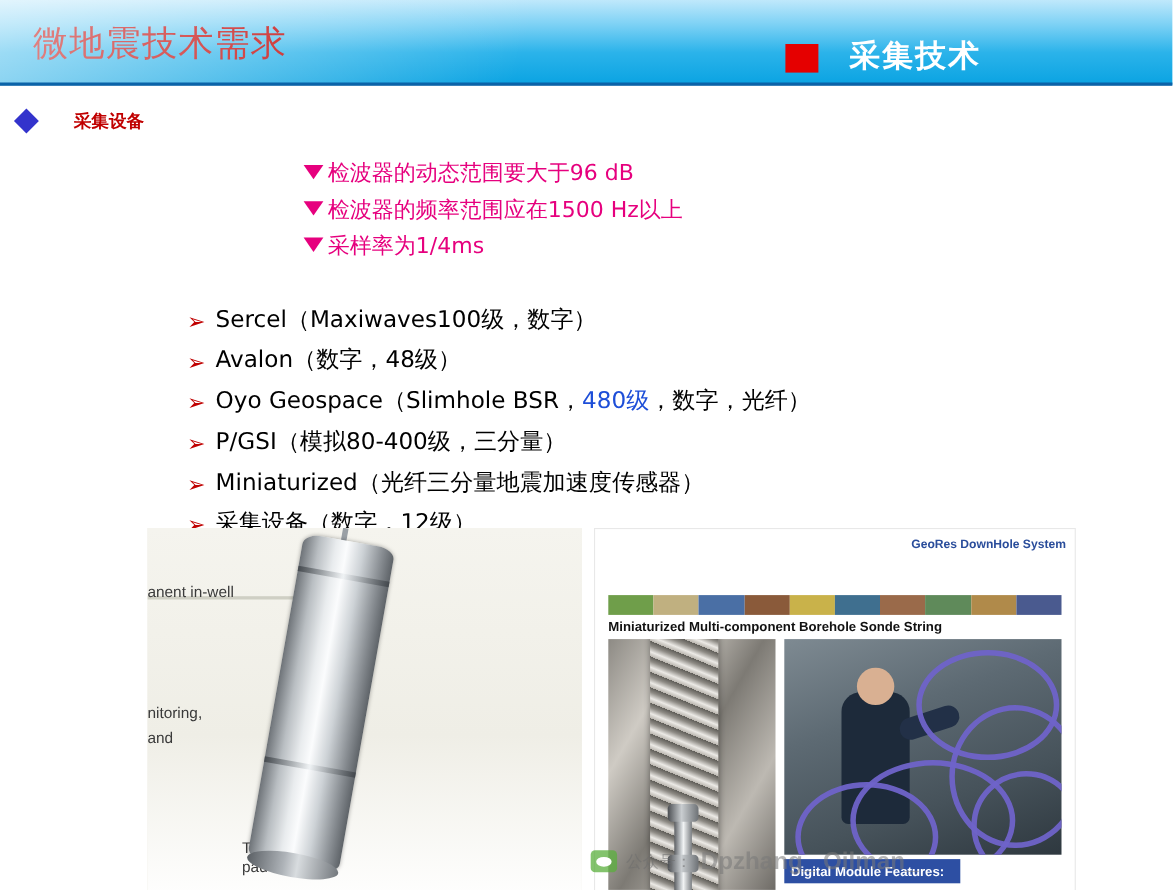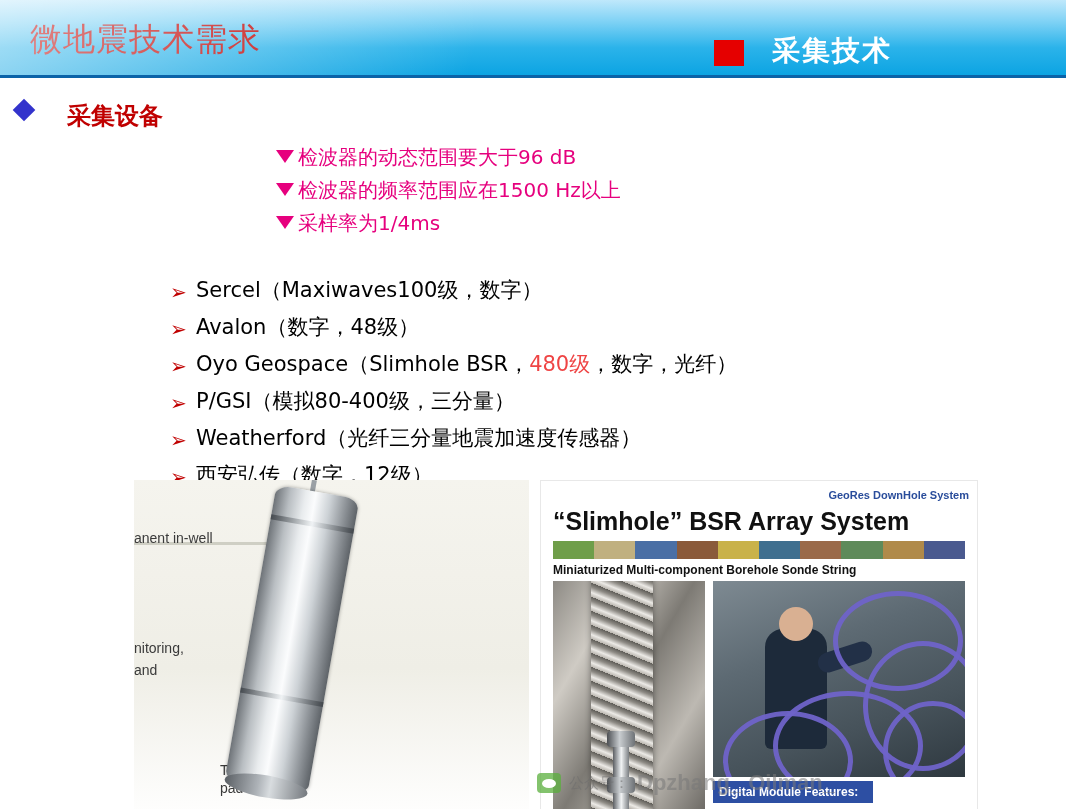--- a/index.html
+++ b/index.html
@@ -39,21 +39,21 @@
     position:absolute;left:0;top:75px;width:1066px;height:3px;background:#0b63a8;
   }
 
   
   .diamond{
     position:absolute;left:16px;top:102px;width:16px;height:16px;
     background:#3333cc;transform:rotate(45deg);
   }
   .section-title{
     position:absolute;left:67px;top:100px;
-    font-size:24px;font-weight:bold;color:#c00000;
+    font-size:16px;font-weight:bold;color:#c00000;
     font-family:"DejaVu Sans","Liberation Sans",sans-serif;
   }
 
   
   .mg-list{position:absolute;left:276px;top:144px;}
   .mg-item{position:relative;height:30px;margin-bottom:3px;}
   .tri-down{
     position:absolute;left:0;top:6px;width:0;height:0;
     border-left:9px solid transparent;border-right:9px solid transparent;
     border-top:13px solid #e6007e;
@@ -72,21 +72,21 @@
     position:absolute;left:0;top:4px;
     font-size:20px;color:#c00000;font-weight:bold;
     font-family:"DejaVu Sans","Liberation Sans",sans-serif;
   }
   .ar-text{
     position:absolute;left:26px;top:0;
     font-size:21px;color:#000000;font-weight:normal;
     font-family:"DejaVu Sans","Liberation Sans",sans-serif;
     white-space:nowrap;
   }
-  .ar-text .hl{color:#ef4444;}
+  .ar-text .hl{color:#1d4ed8;}
 
   
   .photo-left{
     position:absolute;left:134px;top:480px;width:395px;height:342px;
     background:#f2f1ea;overflow:hidden;
   }
   .pl-bg{
     position:absolute;left:0;top:0;width:100%;height:100%;
     background:linear-gradient(to bottom,#f5f4ee 0%,#efeee6 55%,#ffffff 100%);
   }
@@ -258,25 +258,25 @@
   <div class="ar-item">
     <span class="ar-arrow">➢</span>
     <span class="ar-text"><span>Oyo Geospace（Slimhole BSR，</span><span class="hl">480级</span><span>，数字，光纤）</span></span>
   </div>
   <div class="ar-item">
     <span class="ar-arrow">➢</span>
     <span class="ar-text">P/GSI（模拟80-400级，三分量）</span>
   </div>
   <div class="ar-item">
     <span class="ar-arrow">➢</span>
-    <span class="ar-text">Weatherford（光纤三分量地震加速度传感器）</span>
-  </div>
-  <div class="ar-item">
-    <span class="ar-arrow">➢</span>
-    <span class="ar-text">西安弘传（数字，12级）</span>
+    <span class="ar-text">Miniaturized（光纤三分量地震加速度传感器）</span>
+  </div>
+  <div class="ar-item">
+    <span class="ar-arrow">➢</span>
+    <span class="ar-text">采集设备（数字，12级）</span>
   </div>
 </div>
 
 <div class="photo-left">
   <div class="pl-bg"></div>
   <div class="pl-line"></div>
   <div class="pl-txt pl-t1">anent in-well</div>
   <div class="pl-txt pl-t2">nitoring,</div>
   <div class="pl-txt pl-t3">and</div>
   <div class="pl-txt pl-t4">Thre</div>
@@ -284,21 +284,20 @@
   <div class="cyl-stem"></div>
   <div class="cyl">
     <div class="cyl-ring" style="top:30px;"></div>
     <div class="cyl-ring" style="top:206px;"></div>
     <div class="cyl-cap"></div>
   </div>
 </div>
 
 <div class="photo-right">
   <div class="pr-brand">GeoRes DownHole System</div>
-  <div class="pr-title">“Slimhole” BSR Array System</div>
   <div class="pr-strip">
     <i style="background:#6f9e4a"></i>
       <i style="background:#c0b080"></i>
       <i style="background:#4a6fa5"></i>
     <i style="background:#8a5a3a"></i>
       <i style="background:#c9b24a"></i>
       <i style="background:#3f6f8f"></i>
     <i style="background:#9a6a4a"></i>
       <i style="background:#5f8a5a"></i>
       <i style="background:#b08a4a"></i>

